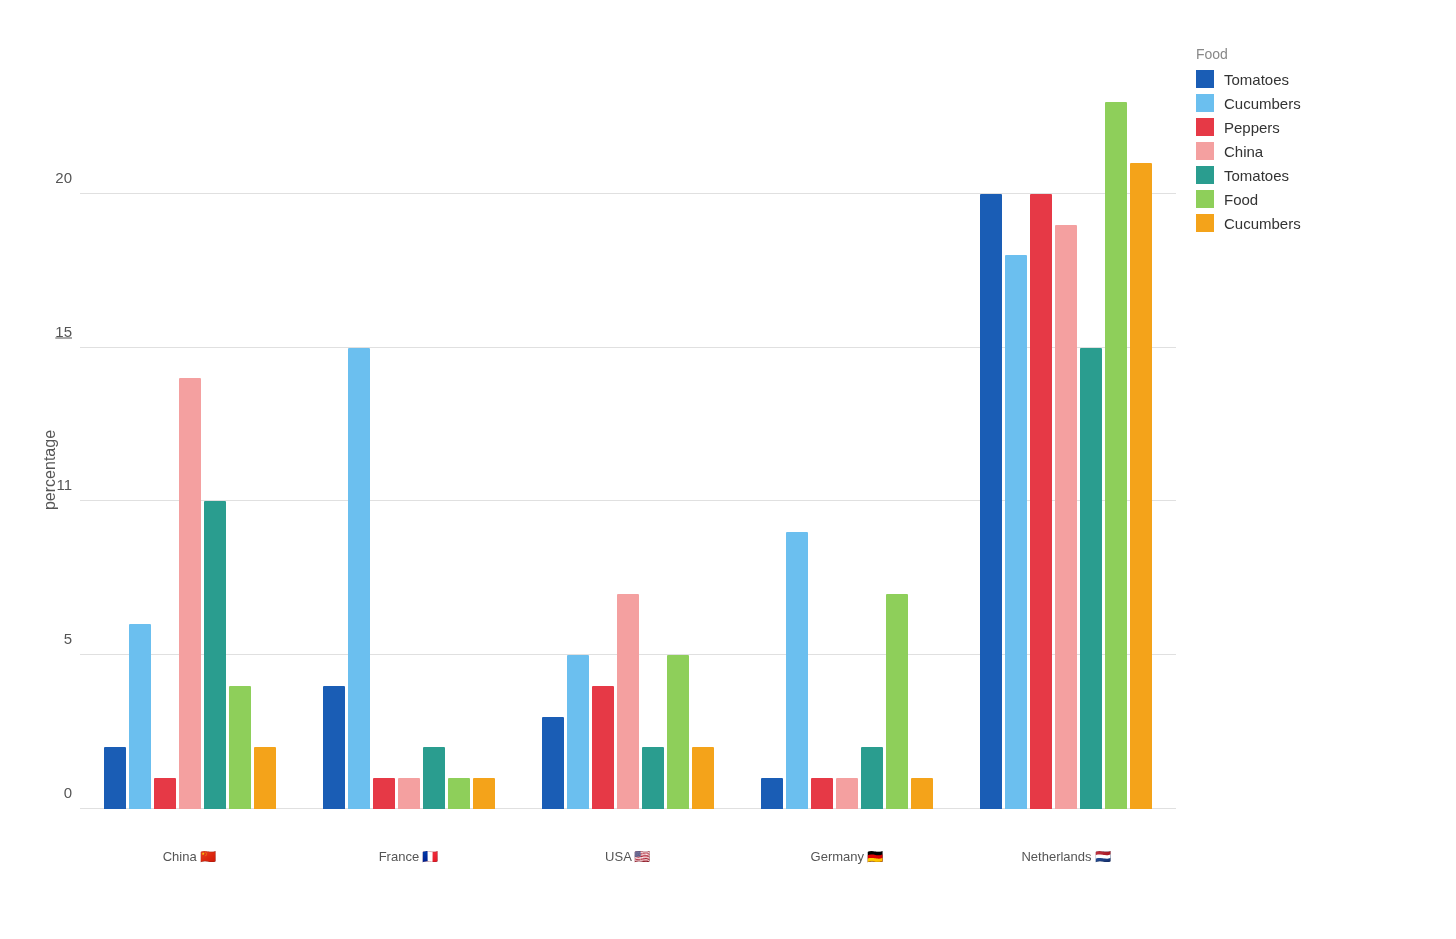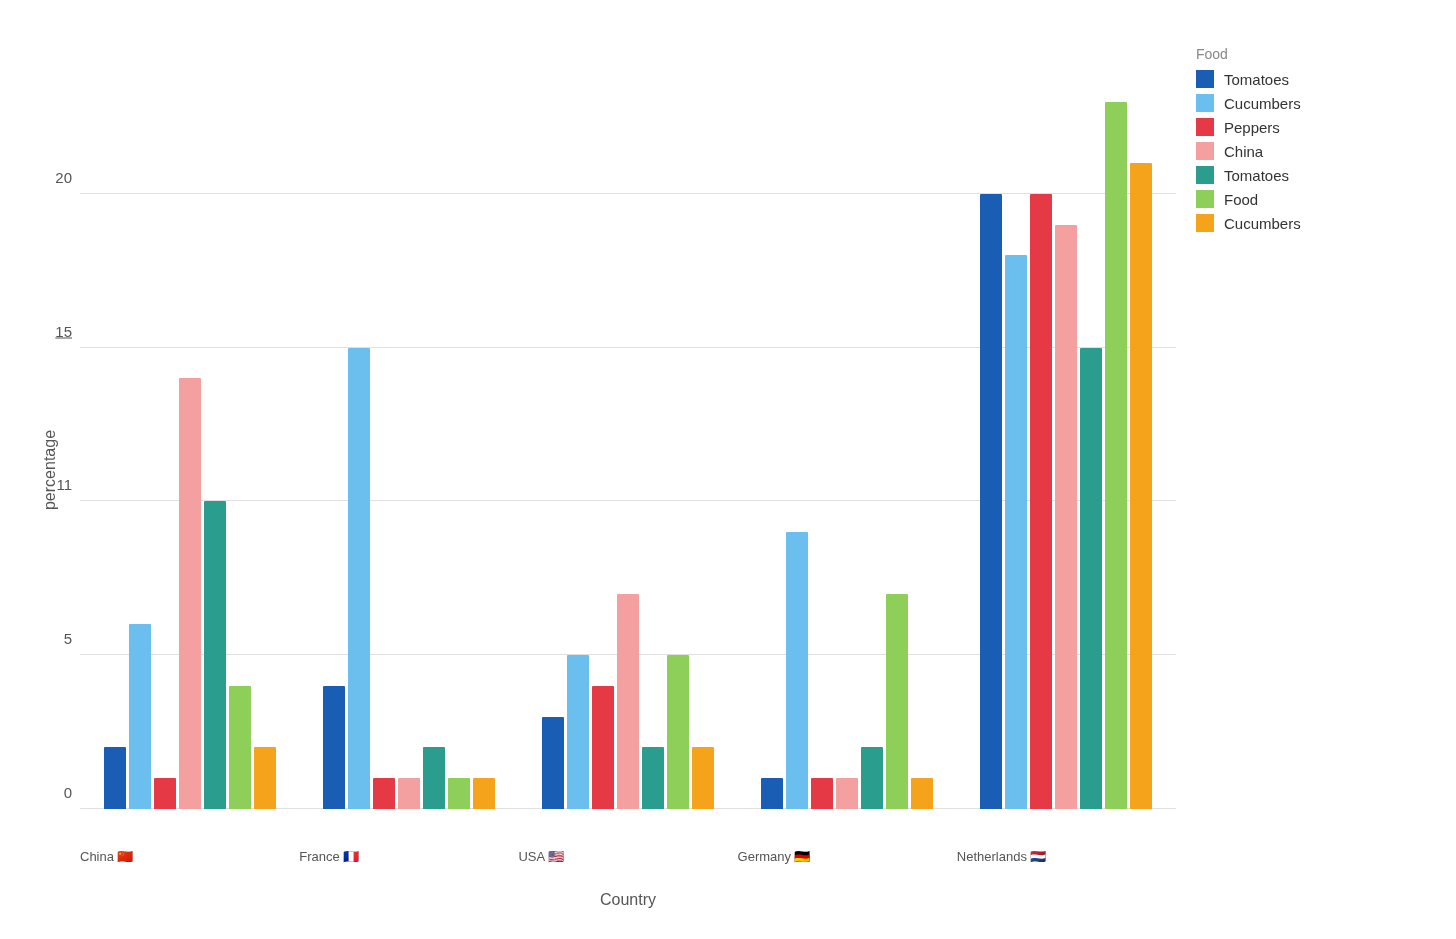--- a/index.html
+++ b/index.html
@@ -76,20 +76,21 @@
       position: relative;
     }
     .x-tick-labels {
       position: absolute;
       left: 0; right: 0;
       bottom: -55px;
       display: flex;
     }
     .x-tick-label {
       flex: 1;
+      text-align: center;
       font-size: 13px;
       color: #555;
     }
     
     .legend {
       position: absolute;
       top: 46px;
       right: 30px;
       width: 230px;
     }
@@ -114,21 +115,20 @@
       color: #333;
     }
   </style>
 </head>
 <body>
 
 <div class="chart-container">
 
   <div class="y-axis-label">percentage</div>
 
-  <div class="x-axis-label">Country</div>
 
   <div class="chart-area" id="chart-area">
 
   <div class="grid-line" style="bottom: 0%;"></div>
       <div class="y-tick-label" style="bottom: 0%;">0</div>
       <div class="grid-line" style="bottom: 20%;"></div>
       <div class="y-tick-label" style="bottom: 20%;">5</div>
       <div class="grid-line" style="bottom: 40%;"></div>
       <div class="y-tick-label" style="bottom: 40%;">11</div>
       <div class="grid-line" style="bottom: 60%;"></div>

